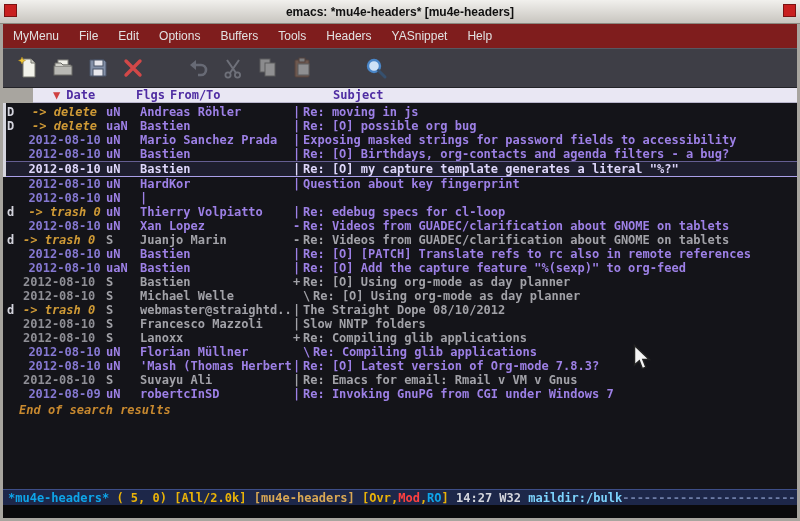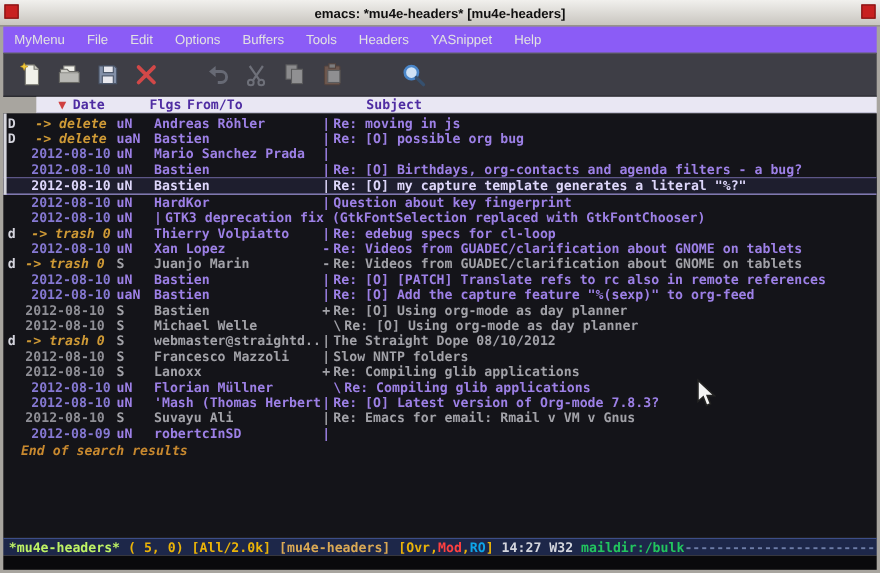--- a/index.html
+++ b/index.html
@@ -14,21 +14,21 @@
               border-bottom:1px solid #8a887f; position:relative;
               display:flex; align-items:center; justify-content:center; flex:0 0 auto; }
   .title-text { font-weight:bold; font-size:12px; color:#101010; }
   .win-btn { position:absolute; top:4px; width:13px; height:13px;
              background:#c82020; border:1px solid #7c1212; }
   .win-btn.left { left:4px; } .win-btn.right { right:4px; }
 
   .body-cols { flex:1; display:flex; flex-direction:column; margin:0 3px 3px 3px; min-height:0; }
 
   
-  .menubar { height:24px; background:#8b5cf6; display:flex; align-items:center;
+  .menubar { height:24px; background:#7f1d1d; display:flex; align-items:center;
              gap:20px; padding:0 10px; flex:0 0 auto; }
   .menu-item { font-size:12px; color:#e2e2e2; white-space:nowrap; cursor:default; }
 
   
   .toolbar { height:40px; background:#3e3e46; border-top:1px solid #585862;
              border-bottom:1px solid #232328; display:flex; align-items:center;
              padding:0 12px; flex:0 0 auto; }
   .tb { width:26px; height:26px; display:flex; align-items:center; justify-content:center;
         margin-right:9px; background:transparent; border:none; }
   .tb.disabled { opacity:.45; }
@@ -67,27 +67,27 @@
   .row.current .c-date { color:#ded7fb; }
   .end-line { font:bold italic 12px "DejaVu Sans Mono", monospace; color:#c8892f;
               padding-left:16px; margin-top:2px; height:14px; line-height:14px; }
   .scroll-thumb { position:absolute; left:0; top:0; width:3px; height:74px;
                   background:#d6d6de; }
 
   
   .modeline { height:16px; background:#1d2749; border-top:1px solid #3d4e88;
               display:flex; align-items:center; padding-left:5px; white-space:pre;
               font:bold 12px "DejaVu Sans Mono", monospace; overflow:hidden; flex:0 0 auto; }
-  .ml-name   { color:#bef264; }
+  .ml-name   { color:#0ea5e9; }
   .ml-stats  { color:#eab308; }
   .ml-mode   { color:#d9a854; }
   .ml-mod    { color:#ff4040; }
   .ml-ro     { color:#0ea5e9; }
   .ml-time   { color:#d4d6dd; }
-  .ml-folder { color:#22c55e; }
+  .ml-folder { color:#7dd3fc; }
   .ml-dashes { color:#6d7ca6; overflow:hidden; flex:1; }
 
   
   .echo { height:13px; background:#0a0a0c; flex:0 0 auto; }
 
   
   .mouse-cursor { position:absolute; left:633px; top:344px; z-index:20; pointer-events:none; }
 </style>
 </head>
 <body>
@@ -201,20 +201,21 @@
         <span class="c-from">Bastien</span>
         <span class="c-sep">|</span>
         <span class="c-subject">Re: [O] possible org bug</span>
       </div>
         <div class="row unread">
         <span class="c-mark"></span>
         <span class="c-date">2012-08-10</span>
         <span class="c-flags">uN</span>
         <span class="c-from">Mario Sanchez Prada</span>
         <span class="c-sep">|</span>
+        <span class="c-subject">Exposing masked strings for password fields to accessibility</span>
       </div>
         <div class="row unread">
         <span class="c-mark"></span>
         <span class="c-date">2012-08-10</span>
         <span class="c-flags">uN</span>
         <span class="c-from">Bastien</span>
         <span class="c-sep">|</span>
         <span class="c-subject">Re: [O] Birthdays, org-contacts and agenda filters - a bug?</span>
       </div>
         <div class="row unread current">
@@ -231,21 +232,20 @@
         <span class="c-flags">uN</span>
         <span class="c-from">HardKor</span>
         <span class="c-sep">|</span>
         <span class="c-subject">Question about key fingerprint</span>
       </div>
         <div class="row unread">
         <span class="c-mark"></span>
         <span class="c-date">2012-08-10</span>
         <span class="c-flags">uN</span>
         <span class="c-sep">|</span>
-        <span class="c-subject">GTK3 deprecation fix (GtkFontSelection replaced with GtkFontChooser)</span>
       </div>
         <div class="row unread">
         <span class="c-mark">d</span>
         <span class="c-date action">-&gt; trash 0</span>
         <span class="c-flags">uN</span>
         <span class="c-from">Thierry Volpiatto</span>
         <span class="c-sep">|</span>
         <span class="c-subject">Re: edebug specs for cl-loop</span>
       </div>
         <div class="row unread">
@@ -343,20 +343,21 @@
         <span class="c-from">Suvayu Ali</span>
         <span class="c-sep">|</span>
         <span class="c-subject">Re: Emacs for email: Rmail v VM v Gnus</span>
       </div>
         <div class="row unread">
         <span class="c-mark"></span>
         <span class="c-date">2012-08-09</span>
         <span class="c-flags">uN</span>
         <span class="c-from">robertcInSD</span>
         <span class="c-sep">|</span>
+        <span class="c-subject">Re: Invoking GnuPG from CGI under Windows 7</span>
       </div>
         <div class="end-line">End of search results</div>
       </div>
 
     <div class="modeline">
       <span class="ml-name">*mu4e-headers*</span>
       <span class="ml-stats"> ( 5, 0) [All/2.0k] </span>
       <span class="ml-mode">[mu4e-headers]</span>
       <span class="ml-stats"> [</span>
       <span class="ml-stats">Ovr</span>

